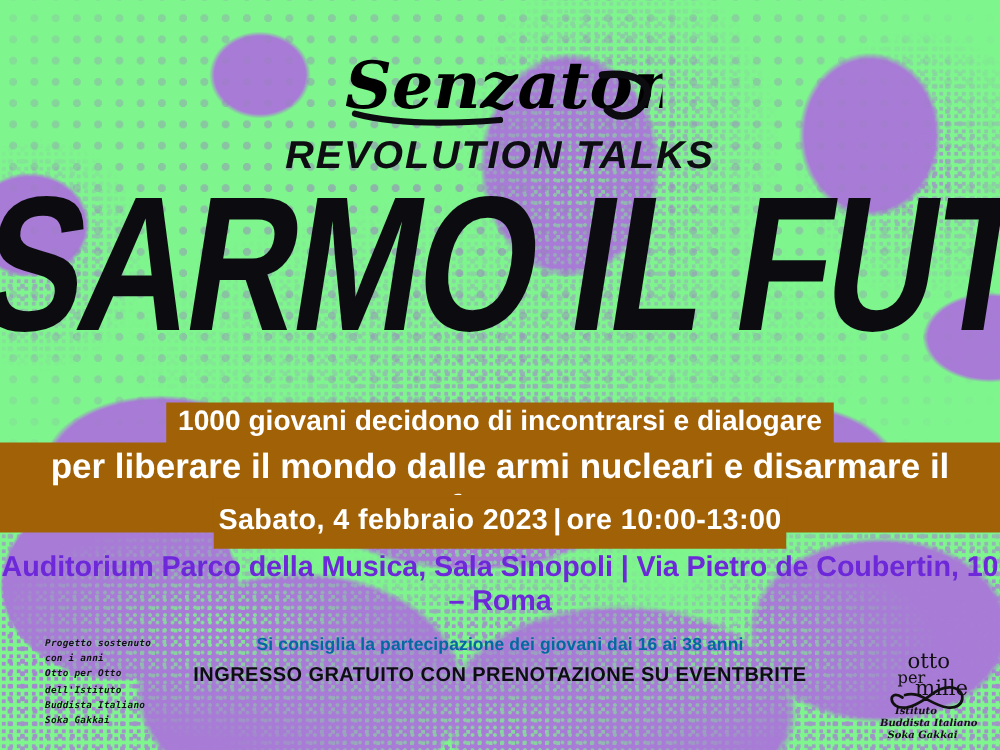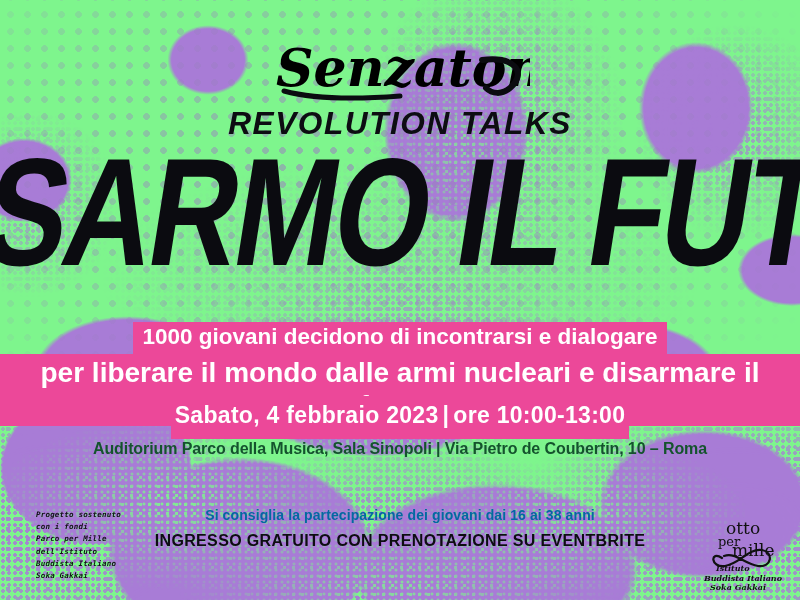--- a/index.html
+++ b/index.html
@@ -155,21 +155,21 @@
   }
 
   
   .strap {
     position: absolute;
     left: 0; right: 0;
     text-align: center;
   }
   .strap span {
     display: inline-block;
-    background: #ec4899;
+    background: #a16207;
     color: #fff;
     font-weight: 700;
     padding: 2px 9px 4px;
     line-height: 1.18;
   }
   #strap-1 { top: 322px; }
   #strap-1 span { font-size: 22.5px; }
   #strap-2 { top: 354px; }
   #strap-2 span { font-size: 28px; }
 
@@ -179,22 +179,22 @@
     letter-spacing: .3px;
     padding: 3px 2px 5px;
   }
   .sep { display: inline-block; padding: 0 9px; }
 
   #venue-line {
     position: absolute;
     left: 0; right: 0;
     top: 440px;
     text-align: center;
-    color: #14532d;
-    font-size: 16px;
+    color: #6d28d9;
+    font-size: 23px;
     font-weight: 700;
     letter-spacing: -.1px;
   }
 
   #entry-line {
     position: absolute;
     left: 0; right: 0;
     top: 487px;
     text-align: center;
     color: #0d0d12;
@@ -287,22 +287,22 @@
       <span><span>Sabato, 4 febbraio 2023</span><span class="sep">|</span><span>ore 10:00-13:00</span></span>
     </div>
 
     <div id="venue-line">Auditorium Parco della Musica, Sala Sinopoli  |  Via Pietro de Coubertin, 10 – Roma</div>
 
     <div id="entry-line">INGRESSO GRATUITO CON PRENOTAZIONE SU EVENTBRITE</div>
     <div id="age-line">Si consiglia la partecipazione dei giovani dai 16 ai 38 anni</div>
 
     <div id="funding-credit">
       <div>Progetto sostenuto</div>
-      <div>con i fondi</div>
-      <div>Parco per Mille</div>
+      <div>con i anni</div>
+      <div>Otto per Otto</div>
       <div>dell'Istituto</div>
       <div>Buddista Italiano</div>
       <div>Soka Gakkai</div>
     </div>
 
     <div id="opm-logo">
       <svg width="96" height="80" viewBox="0 0 96 80" aria-hidden="true">
         <path d="M30 46 C18 38, 18 56, 33 54 C48 52, 56 36, 70 38 C82 40, 80 56, 66 54 C52 52, 44 40, 32 44" stroke="#111" stroke-width="2.2" fill="none" stroke-linecap="round"></path>
         <text class="opm-word" x="34" y="22" font-size="17">otto</text>
         <text class="opm-word" x="26" y="34" font-size="13">per</text>

